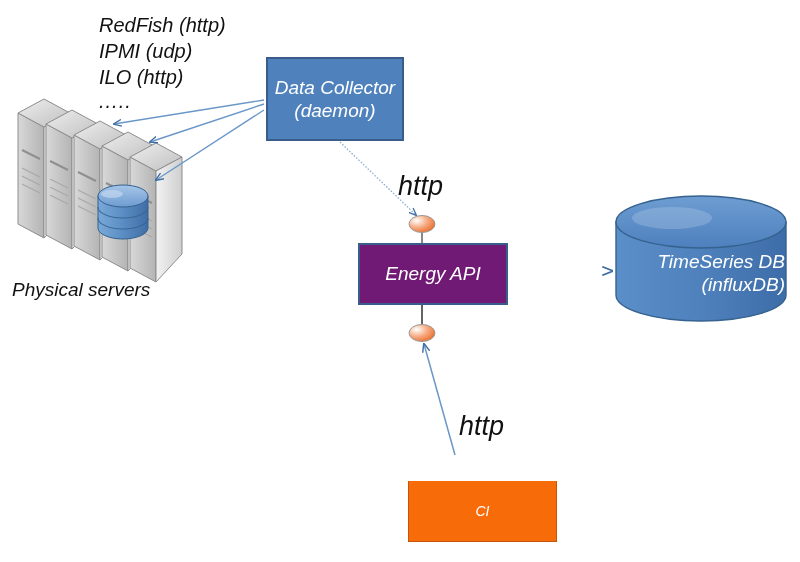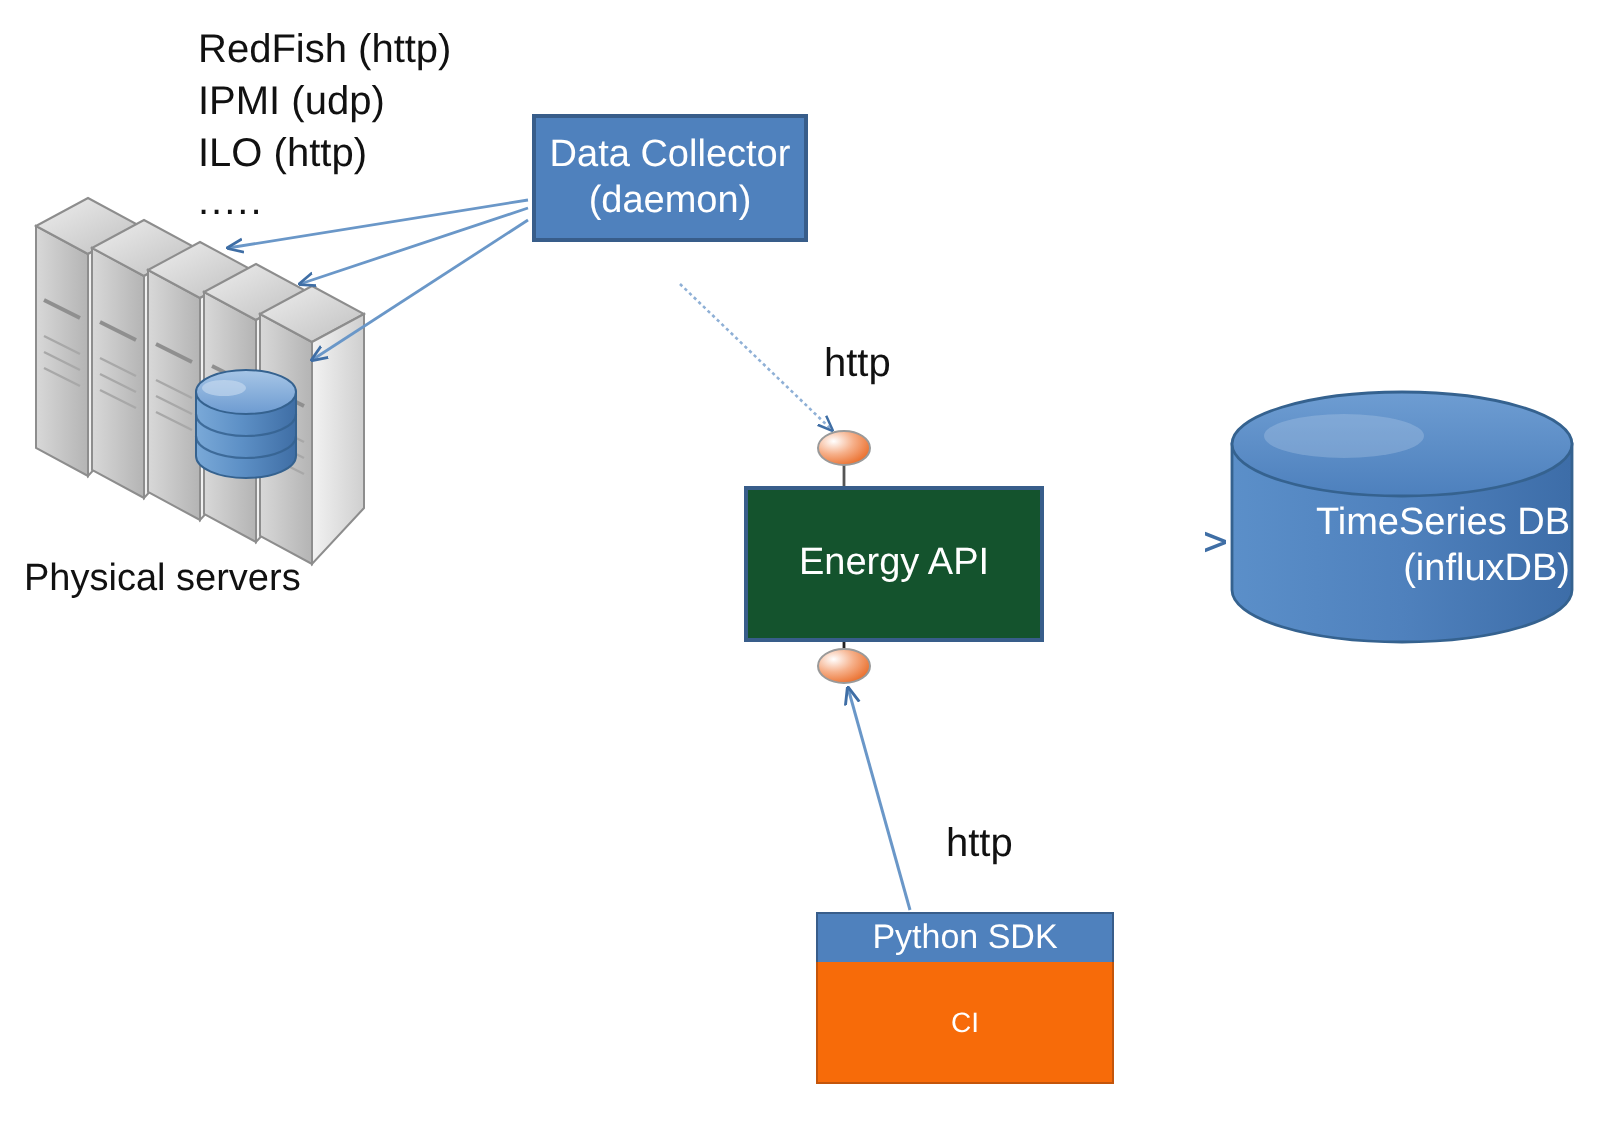--- a/index.html
+++ b/index.html
@@ -1,41 +1,41 @@
 <!DOCTYPE html>
 <html><head>
 <meta charset="utf-8">
 <style>
   html,body{margin:0;padding:0;background:#ffffff;}
   body{width:800px;height:562px;overflow:hidden;
        font-family:"Liberation Sans","DejaVu Sans",sans-serif;
        color:#1a1a1a;}
-  #canvas{position:relative;width:800px;height:562px;background:#fff;}
+  #canvas{position:relative;width:800px;height:562px;background:#fff;font-style:italic;}
   svg.layer{position:absolute;left:0;top:0;width:800px;height:562px;}
   .lbl{position:absolute;white-space:pre;line-height:1.30;}
 
   
   #protocols{left:99px;top:12px;font-size:20px;color:#111;}
   #dots{left:99px;top:88px;font-size:20px;color:#111;letter-spacing:1px;}
   #servers-caption{left:12px;top:278px;font-size:19px;color:#111;text-align:center;}
 
   
-  .http-lbl{font-size:20px;color:#111;margin-left:14px;}
+  .http-lbl{font-size:27px;color:#111;}
   #http-top{left:398px;top:169px;}
   #http-bottom{left:459px;top:409px;}
 
   
   .box{position:absolute;box-sizing:border-box;display:flex;
        align-items:center;justify-content:center;text-align:center;
        color:#ffffff;}
-  #data-collector{left:266px;top:57px;width:138px;height:64px;
+  #data-collector{left:266px;top:57px;width:138px;height:84px;
        background:#4f81bd;border:2px solid #385d8a;
        font-size:19px;line-height:1.22;}
-  #energy-api{left:358px;top:243px;width:150px;height:78px;
-       background:#14532d;border:2px solid #385d8a;font-size:19px;margin-left:14px;}
+  #energy-api{left:358px;top:243px;width:150px;height:62px;
+       background:#701a75;border:2px solid #385d8a;font-size:19px;}
   #python-sdk{left:408px;top:456px;width:149px;height:25px;
        background:#4f81bd;border:1px solid #385d8a;border-bottom:none;
        font-size:17px;}
   #ci-box{left:408px;top:481px;width:149px;height:61px;
        background:#f76b09;border:1px solid #c4550a;border-top:none;
        font-size:14px;}
 
   
   #tsdb-text{position:absolute;left:617px;top:250px;width:168px;
        text-align:right;color:#fff;font-size:19px;line-height:1.22;
@@ -186,16 +186,15 @@
 
   <div class="lbl http-lbl" id="http-top">http</div>
 
   <div class="box" id="energy-api">Energy API</div>
 
   <div id="tsdb-text">TimeSeries DB
 (influxDB)</div>
 
   <div class="lbl http-lbl" id="http-bottom">http</div>
 
-  <div class="box" id="python-sdk">Python SDK</div>
   <div class="box" id="ci-box">CI</div>
 
 </div>
 
 </body></html>

